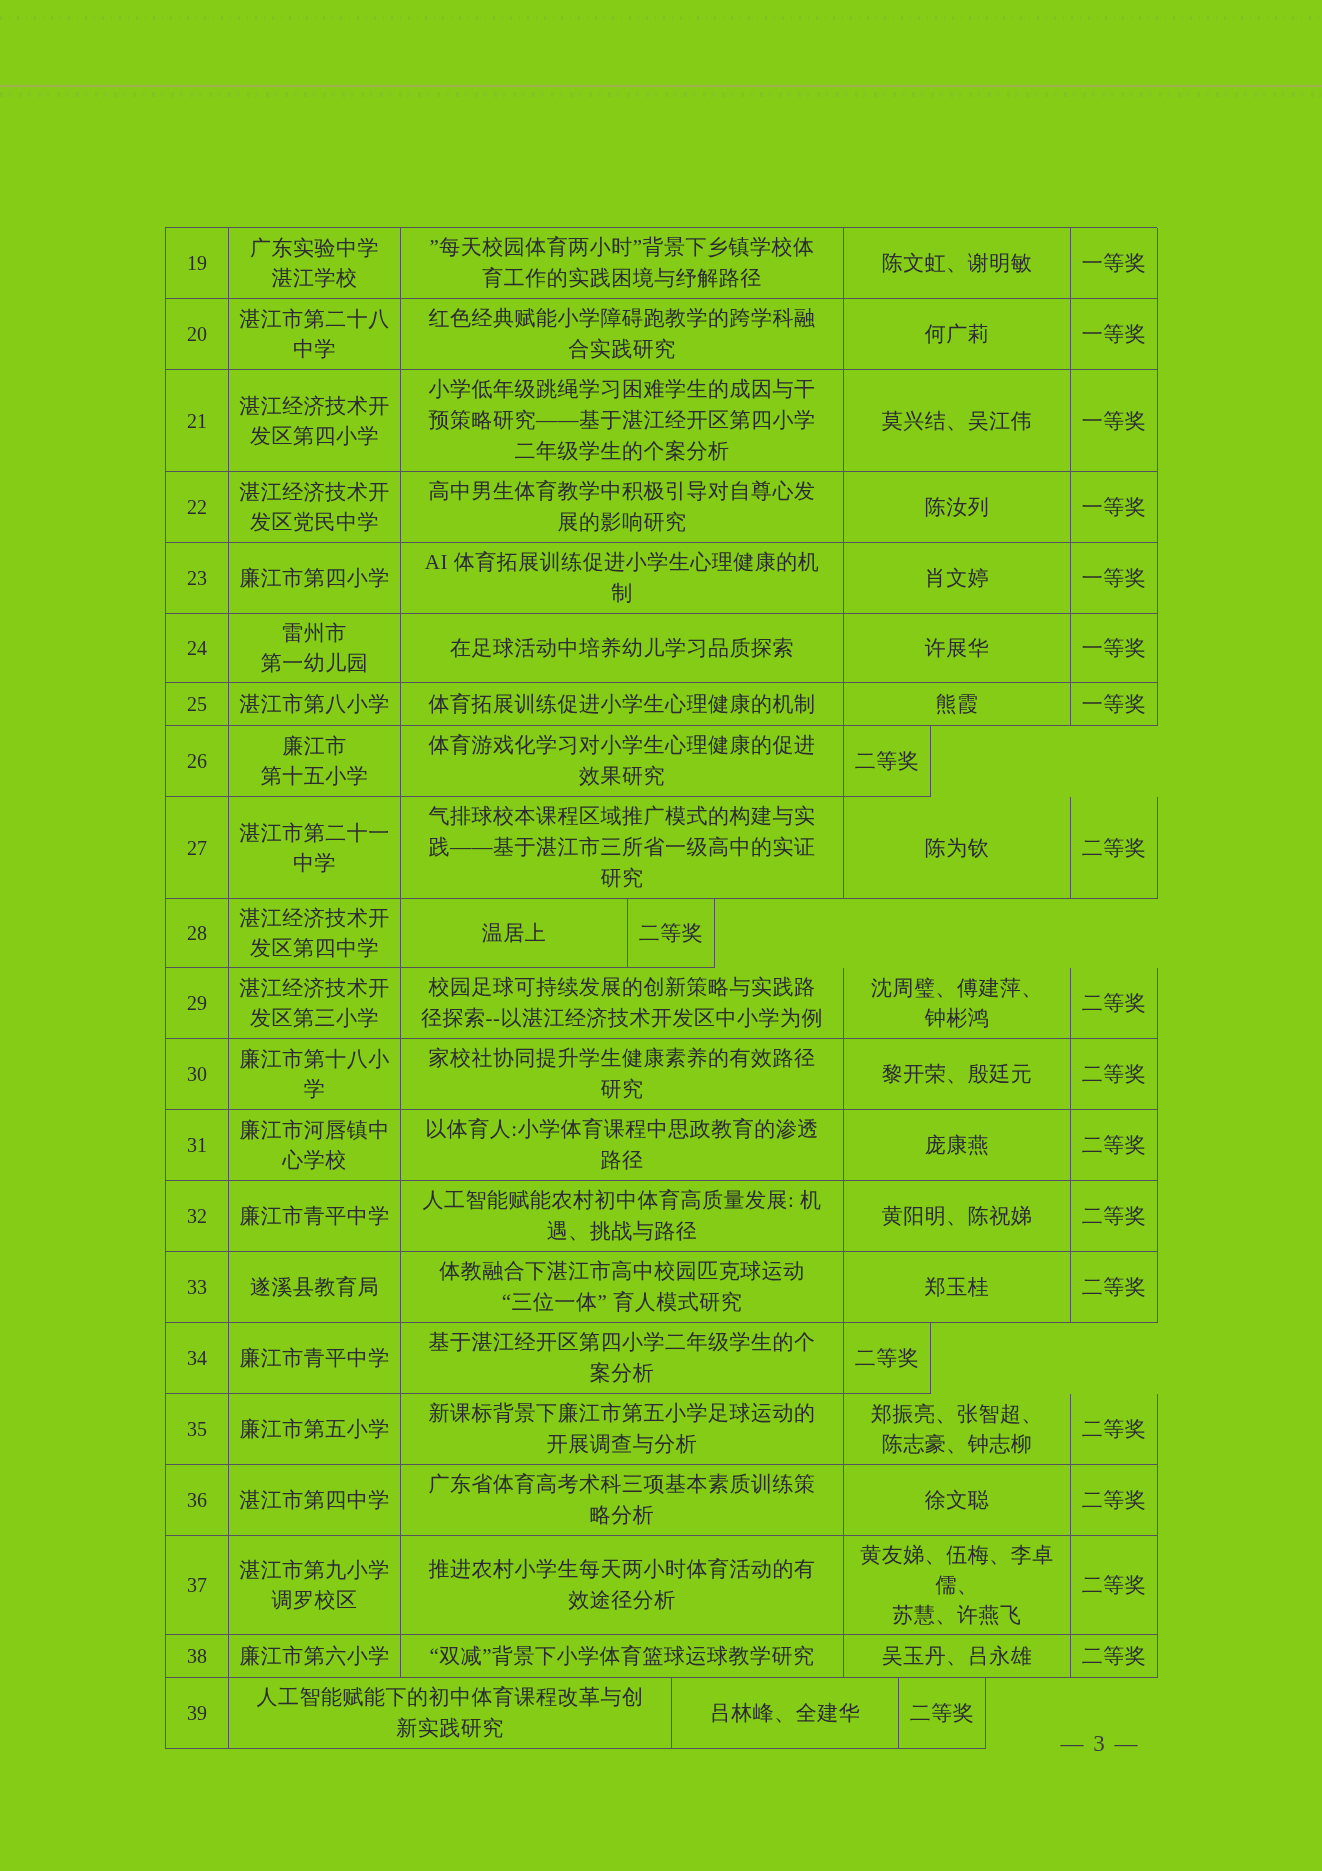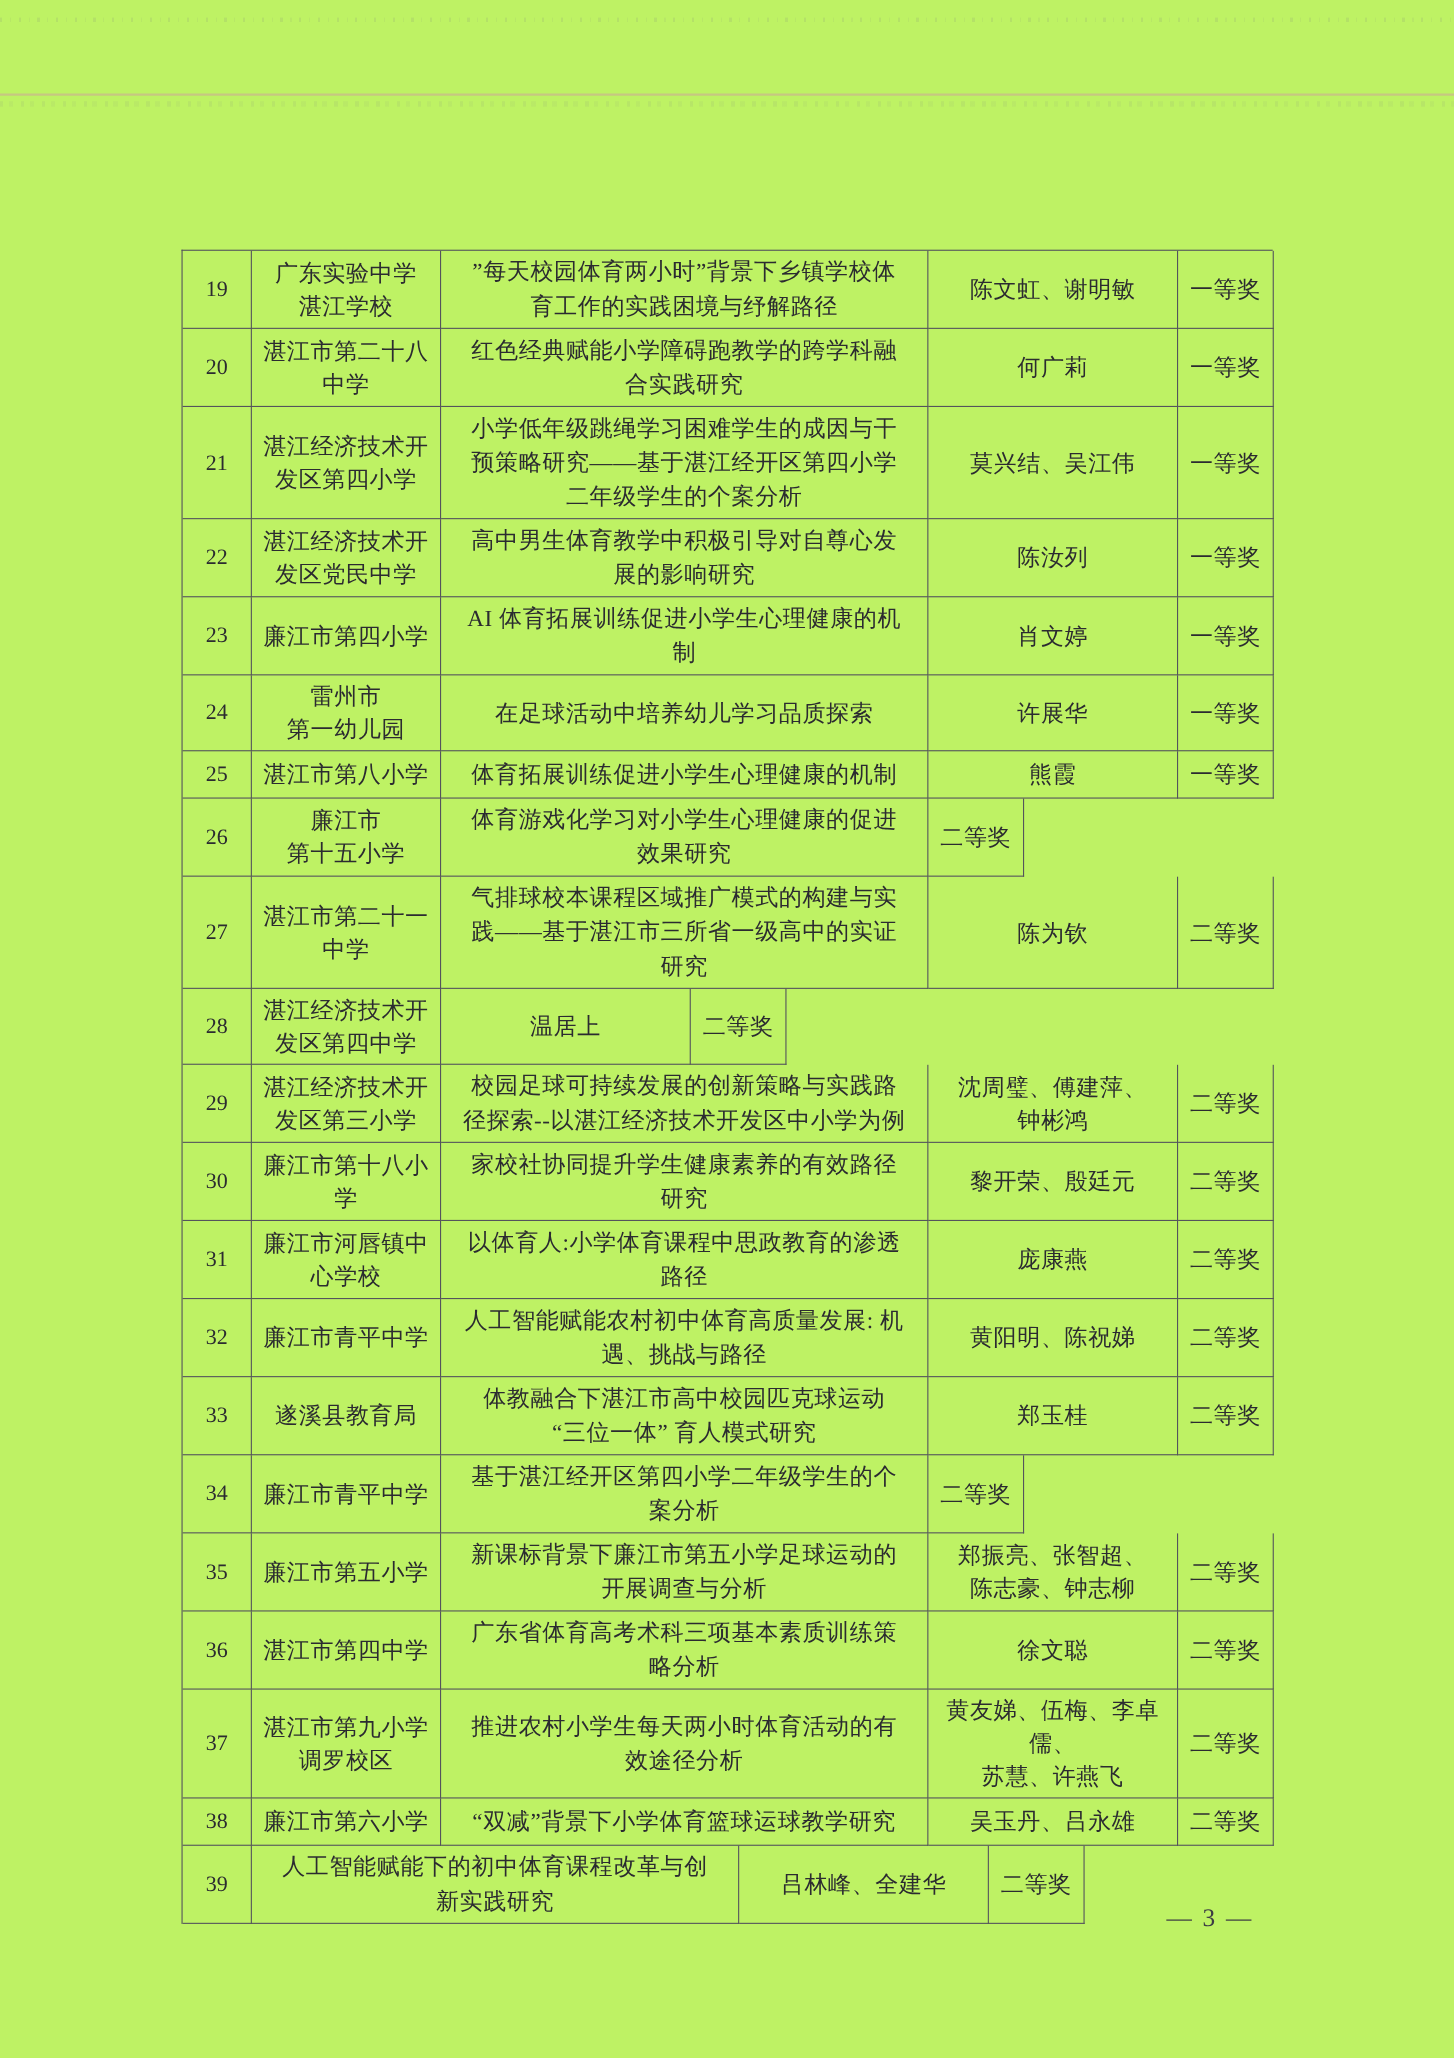--- a/index.html
+++ b/index.html
@@ -1,21 +1,21 @@
 <!DOCTYPE html>
 <html><head>
 <meta charset="utf-8">
 <style>
   html, body { margin: 0; padding: 0; background: #e8e8e8; }
   .page {
     position: relative;
     width: 1322px;
     height: 1871px;
     margin: 0 auto;
-    background: #bef264;
+    background: #84cc16;
     overflow: hidden;
     font-family: "Liberation Serif", "DejaVu Serif", serif;
     color: #2b2b30;
   }
   
   .artifact-speckle-1 {
     position: absolute; left: 0; top: 16px; width: 100%; height: 4px;
     background: repeating-linear-gradient(90deg,
       rgba(110,110,125,0.16) 0 2px, transparent 2px 9px,
       rgba(110,110,125,0.10) 9px 10px, transparent 10px 17px);

